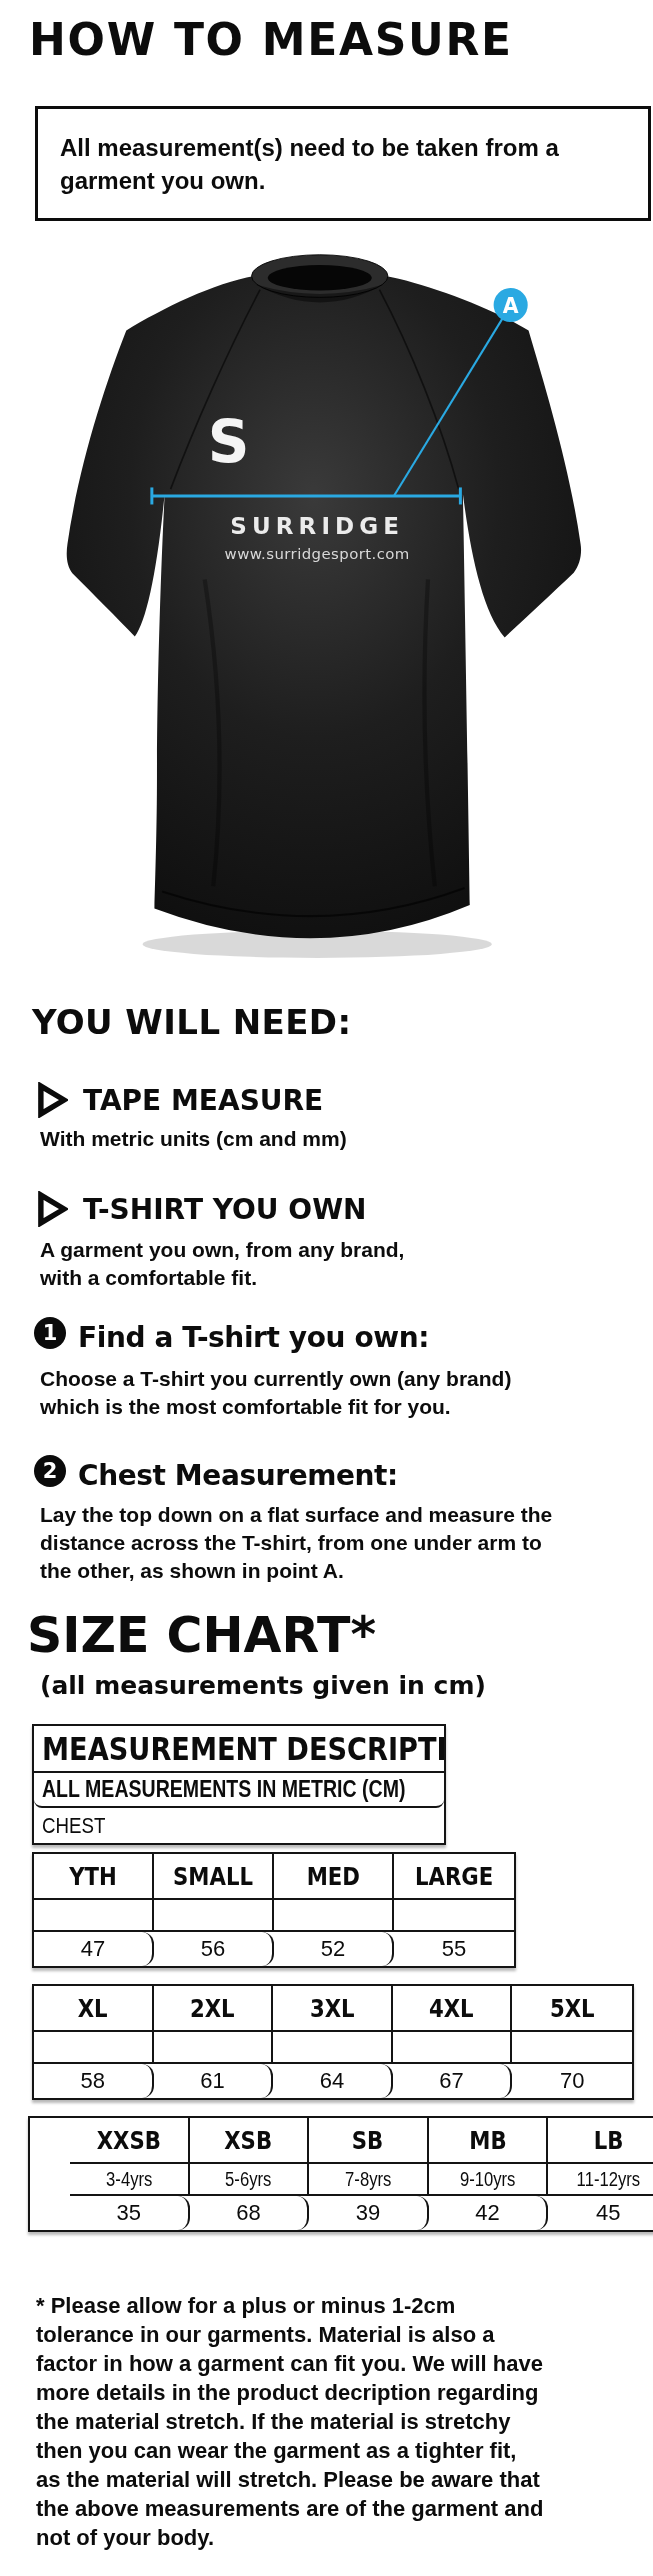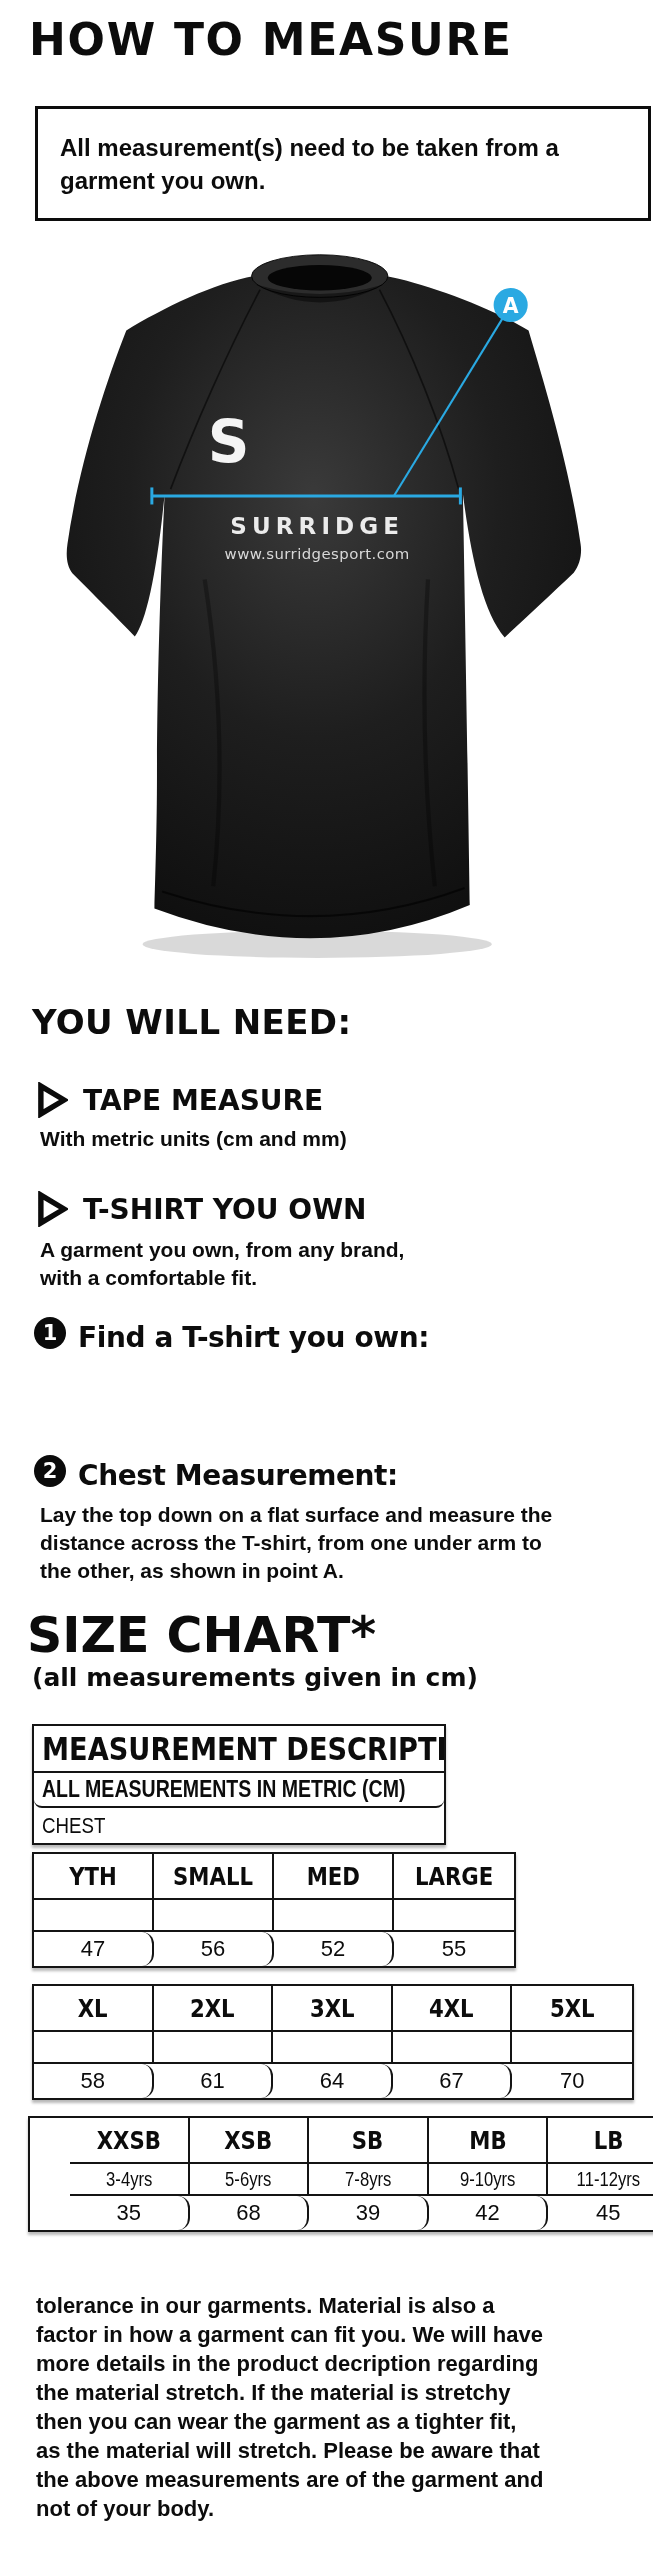--- a/index.html
+++ b/index.html
@@ -35,21 +35,21 @@
               font-family:"DejaVu Sans",sans-serif;font-weight:bold;font-size:21px;}
   .step-badge-1{top:1317px;left:34px;}
   .step-badge-2{top:1455px;left:34px;}
   .step-title{margin:0;font-size:28px;letter-spacing:-0.4px;}
   .step-title-1{top:1321px;left:78px;}
   .step-title-2{top:1459px;left:78px;}
   .step-desc-1{top:1365px;left:40px;}
   .step-desc-2{top:1501px;left:40px;}
 
   .h-size{top:1605px;left:25px;font-size:49px;margin:2px;letter-spacing:0px;}
-  .sub-size{top:1663px;left:32px;font-size:25px;margin:0;}
+  .sub-size{top:1663px;left:32px;font-size:25px;margin:8px;}
 
   .stable{display:grid;border:2.6px solid #141414;background:#fff;
           box-shadow:0 2.6px 2.6px rgba(0,0,0,0.28);}
   .cell{display:flex;align-items:center;justify-content:center;
         border-right:2.6px solid #141414;border-bottom:2.6px solid #141414;overflow:hidden;}
   .cell.cl{border-right:none;}
   .cell.rl{border-bottom:none;}
   .cell.left{justify-content:flex-start;padding-left:7.7px;}
 
   .cond{display:inline-block;transform:scaleX(0.85);transform-origin:center center;white-space:nowrap;}
@@ -151,20 +151,24 @@
     <polygon points="5,5 35,23 5,41" fill="none" stroke="#0b0b0b" stroke-width="7"></polygon>
   </svg>
   <h3 class="abs need-title need-title-2 heavy">T-SHIRT YOU OWN</h3>
   <div class="abs body-copy need-desc-2">
     <span class="copy-line">A garment you own, from any brand,</span>
     <span class="copy-line">with a comfortable fit.</span>
   </div>
 
   <div class="abs step-badge step-badge-1">1</div>
   <h3 class="abs step-title step-title-1 heavy">Find a T-shirt you own:</h3>
+  <div class="abs body-copy step-desc-1">
+    <span class="copy-line">Choose a T-shirt you currently own (any brand)</span>
+    <span class="copy-line">which is the most comfortable fit for you.</span>
+  </div>
 
   <div class="abs step-badge step-badge-2">2</div>
   <h3 class="abs step-title step-title-2 heavy">Chest Measurement:</h3>
   <div class="abs body-copy step-desc-2">
     <span class="copy-line">Lay the top down on a flat surface and measure the</span>
     <span class="copy-line">distance across the T-shirt, from one under arm to</span>
     <span class="copy-line">the other, as shown in point A.</span>
   </div>
 
   <h2 class="abs h-size heavy">SIZE CHART*</h2>
@@ -311,20 +315,21 @@
       </div>
     <div class="cell size-val rl">
         <span>42</span>
       </div>
     <div class="cell size-val rl cl">
         <span>45</span>
       </div>
   </div>
 
   <div class="abs footnote">
+    <span class="copy-line">* Please allow for a plus or minus 1-2cm</span>
     <span class="copy-line">tolerance in our garments. Material is also a</span>
     <span class="copy-line">factor in how a garment can fit you. We will have</span>
     <span class="copy-line">more details in the product decription regarding</span>
     <span class="copy-line">the material stretch. If the material is stretchy</span>
     <span class="copy-line">then you can wear the garment as a tighter fit,</span>
     <span class="copy-line">as the material will stretch. Please be aware that</span>
     <span class="copy-line">the above measurements are of the garment and</span>
     <span class="copy-line">not of your body.</span>
   </div>
 

